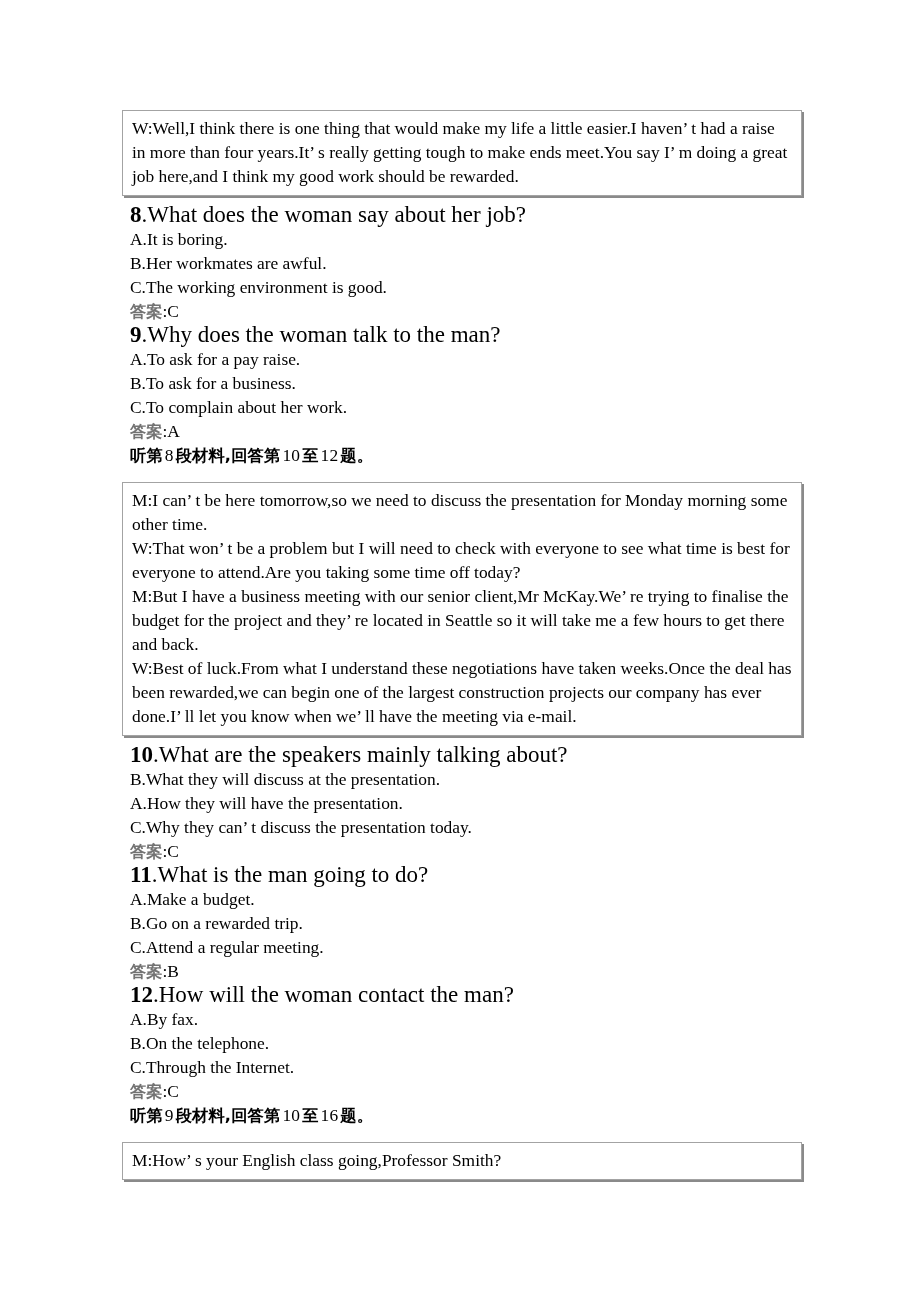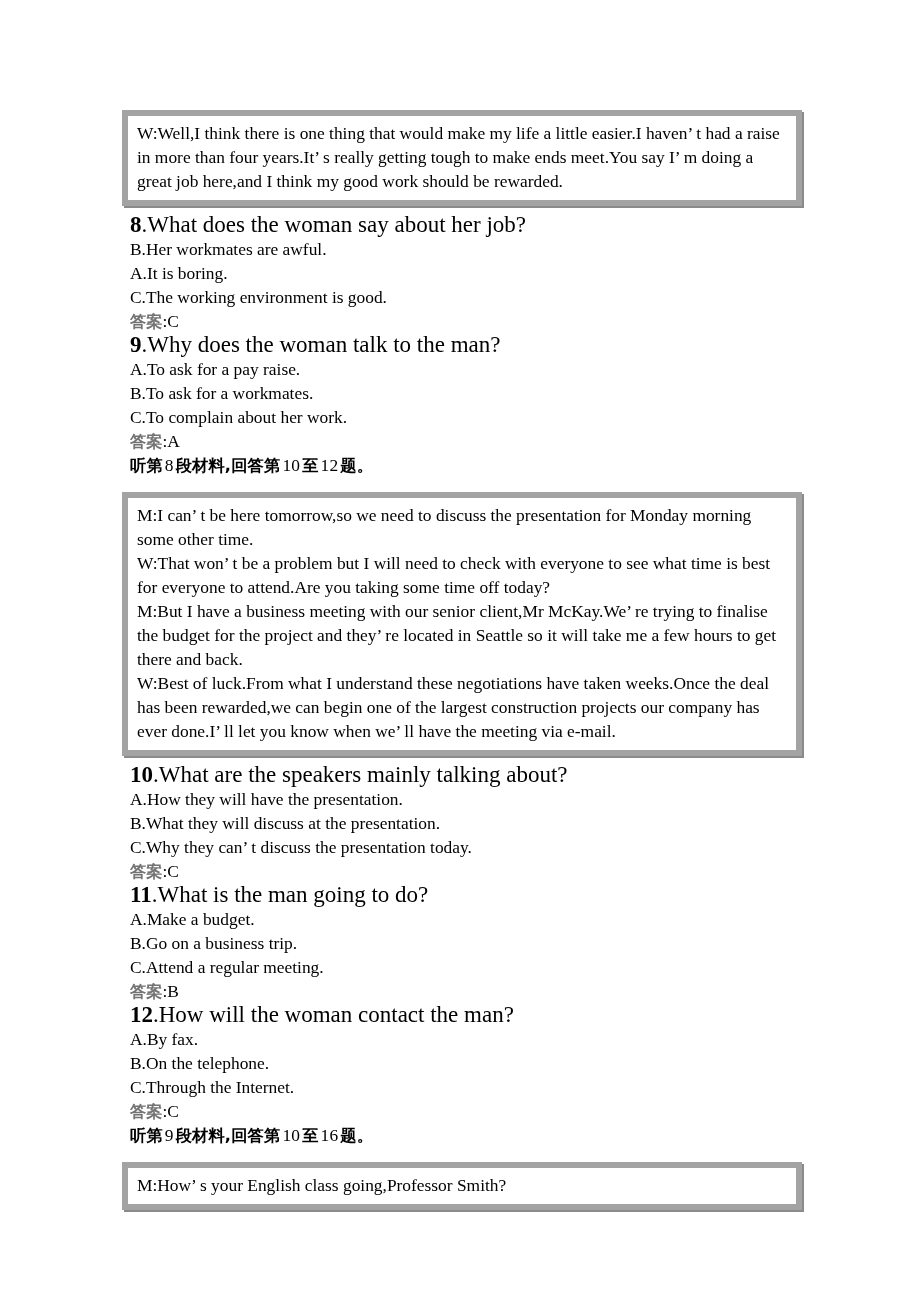--- a/index.html
+++ b/index.html
@@ -27,21 +27,21 @@
 
   #content {
     position: absolute;
     left: 122px;
     top: 110px;
     width: 680px;
   }
 
   
   .script-box {
-    border: 6px solid #a3a3a3;
+    border: 1px solid #a3a3a3;
     box-shadow: 2px 2px 0 0 #8a8a8a;
     background: #ffffff;
     padding: 5px 9px 7px 9px;
     box-sizing: border-box;
     margin-bottom: 7px;
   }
   .script-line {
     font-family: "Liberation Serif", serif;
     font-size: 17.4px;
     line-height: 24px;
@@ -111,55 +111,55 @@
 
 <div id="page">
   <div id="content">
 
     <div class="script-box">
       <div class="script-line">W:Well,I think there is one thing that would make my life a little easier.I haven’ t had a raise in more than four years.It’ s really getting tough to make ends meet.You say I’ m doing a great job here,and I think my good work should be rewarded.</div>
     </div>
 
     <div class="question-block">
       <div class="q-stem"><span class="q-num">8</span><span>.What does the woman say about her job?</span></div>
+      <div class="q-option">A.It is boring.</div>
       <div class="q-option">B.Her workmates are awful.</div>
-      <div class="q-option">A.It is boring.</div>
       <div class="q-option">C.The working environment is good.</div>
       <div class="answer-line"><span class="answer-label">答案</span><span class="answer-value">:C</span></div>
     </div>
 
     <div class="question-block">
       <div class="q-stem"><span class="q-num">9</span><span>.Why does the woman talk to the man?</span></div>
       <div class="q-option">A.To ask for a pay raise.</div>
-      <div class="q-option">B.To ask for a workmates.</div>
+      <div class="q-option">B.To ask for a business.</div>
       <div class="q-option">C.To complain about her work.</div>
       <div class="answer-line"><span class="answer-label">答案</span><span class="answer-value">:A</span></div>
     </div>
 
     <div class="instruction"><span>听第</span><span class="num">8</span><span>段材料,回答第</span><span class="num">10</span><span>至</span><span class="num">12</span><span>题。</span></div>
 
     <div class="script-box">
       <div class="script-line">M:I can’ t be here tomorrow,so we need to discuss the presentation for Monday morning some other time.</div>
       <div class="script-line">W:That won’ t be a problem but I will need to check with everyone to see what time is best for everyone to attend.Are you taking some time off today?</div>
       <div class="script-line">M:But I have a business meeting with our senior client,Mr McKay.We’ re trying to finalise the budget for the project and they’ re located in Seattle so it will take me a few hours to get there and back.</div>
       <div class="script-line">W:Best of luck.From what I understand these negotiations have taken weeks.Once the deal has been rewarded,we can begin one of the largest construction projects our company has ever done.I’ ll let you know when we’ ll have the meeting via e-mail.</div>
     </div>
 
     <div class="question-block">
       <div class="q-stem"><span class="q-num">10</span><span>.What are the speakers mainly talking about?</span></div>
+      <div class="q-option">B.What they will discuss at the presentation.</div>
       <div class="q-option">A.How they will have the presentation.</div>
-      <div class="q-option">B.What they will discuss at the presentation.</div>
       <div class="q-option">C.Why they can’ t discuss the presentation today.</div>
       <div class="answer-line"><span class="answer-label">答案</span><span class="answer-value">:C</span></div>
     </div>
 
     <div class="question-block">
       <div class="q-stem"><span class="q-num">11</span><span>.What is the man going to do?</span></div>
       <div class="q-option">A.Make a budget.</div>
-      <div class="q-option">B.Go on a business trip.</div>
+      <div class="q-option">B.Go on a rewarded trip.</div>
       <div class="q-option">C.Attend a regular meeting.</div>
       <div class="answer-line"><span class="answer-label">答案</span><span class="answer-value">:B</span></div>
     </div>
 
     <div class="question-block">
       <div class="q-stem"><span class="q-num">12</span><span>.How will the woman contact the man?</span></div>
       <div class="q-option">A.By fax.</div>
       <div class="q-option">B.On the telephone.</div>
       <div class="q-option">C.Through the Internet.</div>
       <div class="answer-line"><span class="answer-label">答案</span><span class="answer-value">:C</span></div>

